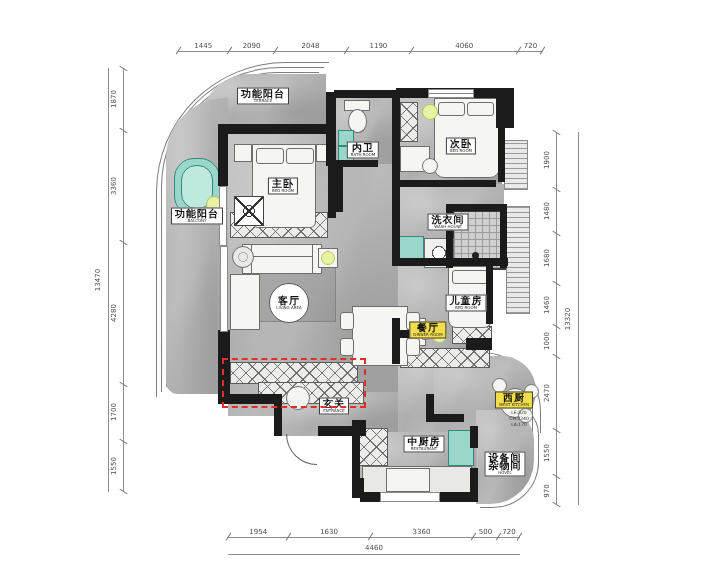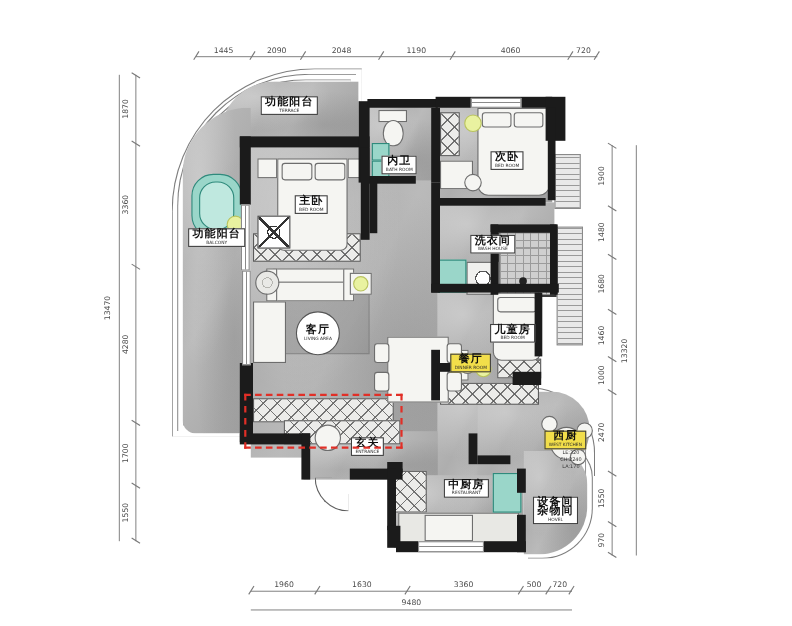--- a/index.html
+++ b/index.html
@@ -90,37 +90,37 @@
     <span class="seg" style="flex-grow:3070">
         <i>4060</i>
       </span>
     <span class="seg" style="flex-grow:720">
         <i>720</i>
       </span>
   </div>
 
   <div class="dimchain h" style="left:228px;top:526px;width:292px;">
     <span class="seg" style="flex-grow:1960">
-        <i>1960</i>
+        <i>1954</i>
       </span>
     <span class="seg" style="flex-grow:2640">
         <i>1630</i>
       </span>
     <span class="seg" style="flex-grow:3360">
         <i>3360</i>
       </span>
     <span class="seg" style="flex-grow:800">
         <i>500</i>
       </span>
     <span class="seg" style="flex-grow:720">
         <i>720</i>
       </span>
   </div>
   <div class="dimov h" style="left:228px;top:542px;width:292px;">
-      <i>9480</i>
+      <i>4460</i>
     </div>
 
   <div class="dimov v" style="left:96px;top:68px;height:424px;">
       <i>13470</i>
     </div>
   <div class="dimchain v" style="left:112px;top:68px;height:424px;">
     <span class="seg" style="flex-grow:1870">
         <i>1870</i>
       </span>
     <span class="seg" style="flex-grow:3360">

